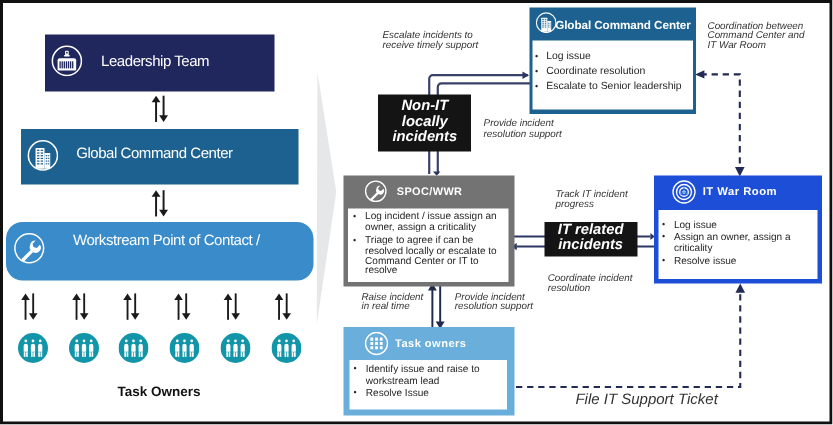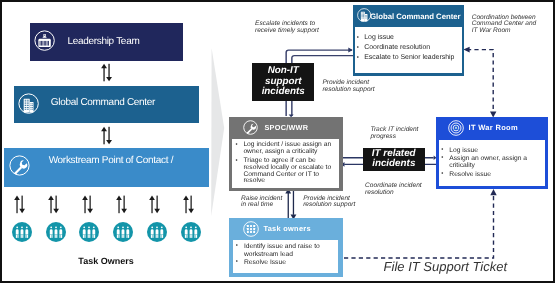--- a/index.html
+++ b/index.html
@@ -105,21 +105,21 @@
 
   <svg class="abs" style="left:98px;top:126px;" width="20" height="20" viewBox="0 0 20 20">
     <g fill="#1a1a1a">
       <rect x="5.4" y="4.2" width="1.3" height="14.1"></rect>
       <path d="M6.05 0.8 L9 5.2 L3.1 5.2 Z"></path>
       <rect x="10.4" y="0.8" width="1.3" height="14.1"></rect>
       <path d="M11.05 18.3 L14 13.9 L8.1 13.9 Z"></path>
     </g>
   </svg>
 
-  <div class="bar" style="left:3.9px;top:147.8px;width:205.5px;height:39.6px;background:#3A8BC9;">
+  <div class="bar" style="left:3.9px;top:147.8px;width:205.5px;height:39.6px;background:#3A8BC9;border-radius:11px;">
     <span class="ic" style="position:absolute;left:5.5px;top:7.7px;width:21px;height:21px;">
       <svg viewBox="0 0 106 106" width="21" height="21">
         <circle cx="53" cy="53" r="48.5" fill="none" stroke="#fff" stroke-width="5"></circle>
         <g>
           <path d="M74.6 27.0 L64.1 37.5 L67.2 48.8 L78.5 51.9 L89.0 41.4
                    A17.2 17.2 0 0 1 65.1 65.4 A17.2 17.2 0 0 1 55.8 42.0
                    A17.2 17.2 0 0 1 74.6 27.0 Z" fill="#fff"></path>
           <path d="M58.4 58.0 L29.6 86.8 a5.6 5.6 0 0 0 7.9 7.9 L66.3 65.9 Z" fill="#fff"></path>
           <circle cx="33.6" cy="90.8" r="5.6" fill="#fff"></circle>
         </g>
@@ -463,21 +463,21 @@
         </div>
         <div class="bul" style="font-size: 6.7px; line-height: 7.5px; margin-bottom: 1px;">
           <span class="dot" style="width: 8.2px; font-size: 6px;">•</span>
           <span style="width: 82px;">Resolve Issue</span>
         </div>
       </div>
   </div>
 
   <div class="badge" style="left:252.4px;top:63.1px;width:61.7px;height:38px;font-size:9.85px;line-height:10.5px;">
     <span>Non-IT</span>
-    <span>support</span>
+    <span>locally</span>
     <span>incidents</span>
   </div>
 
   <div class="badge" style="left:363px;top:147.5px;width:61.5px;height:23px;font-size:9.85px;line-height:10.5px;">
     <span>IT related</span>
     <span>incidents</span>
   </div>
 
   <div class="note" style="left:255px;top:21.2px;">Escalate incidents to
 receive timely support</div>
@@ -487,21 +487,21 @@
   <div class="note" style="left:322.4px;top:79.9px;">Provide incident
 resolution support</div>
   <div class="note" style="left:370.4px;top:126.9px;">Track IT incident
 progress</div>
   <div class="note" style="left:365.1px;top:183.2px;">Coordinate incident
 resolution</div>
   <div class="note" style="left:241.0px;top:195.7px;">Raise incident
 in real time</div>
   <div class="note" style="left:303.2px;top:195.5px;">Provide incident
 resolution support</div>
-  <div class="note" style="left:383.6px;top:262.9px;font-size:13px;line-height:7.3px;">File IT Support Ticket</div>
+  <div class="note" style="left:383.6px;top:262.9px;font-size:10px;line-height:7.3px;">File IT Support Ticket</div>
 
   <div id="frame"></div>
 
   <svg class="abs" style="left:205px;top:44px;" width="26" height="176" viewBox="0 0 26 176">
     <path d="M6.6 4 L19.2 84 L6.2 172 Z" fill="#e6e7e8"></path>
   </svg>
 
 </div>
 
 </body></html>

